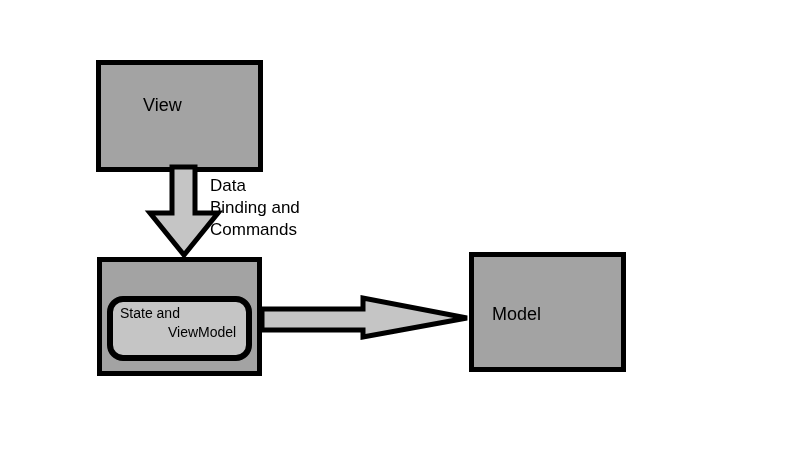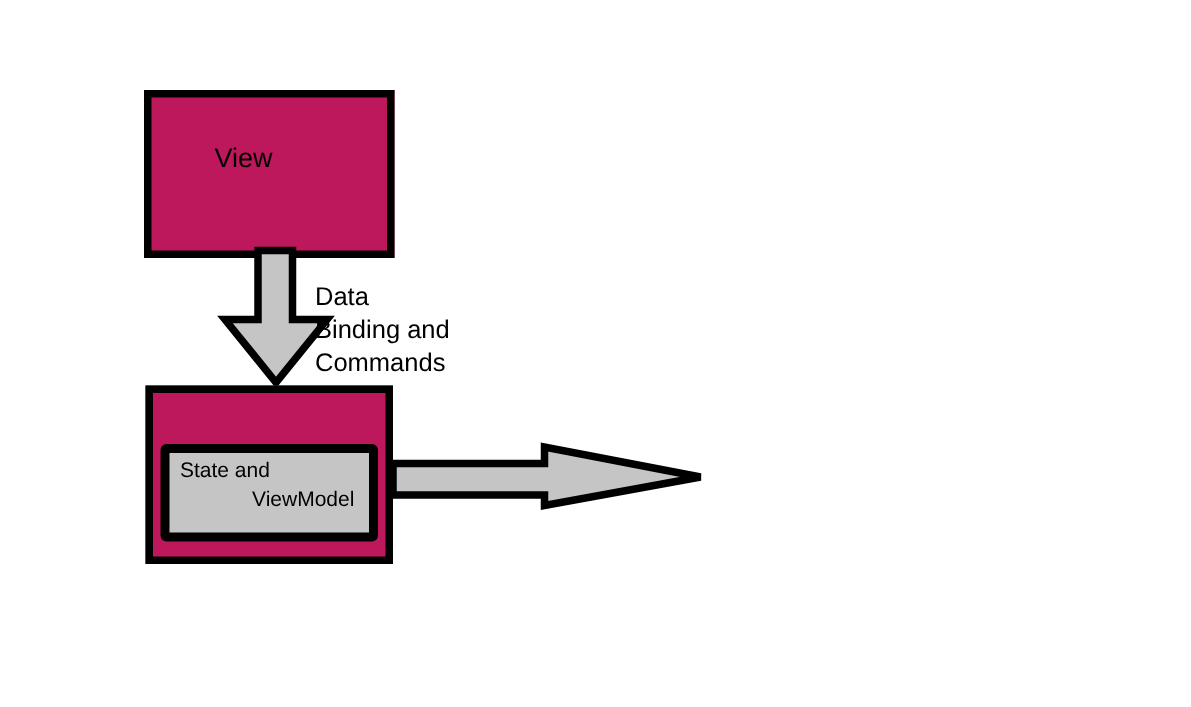--- a/index.html
+++ b/index.html
@@ -11,21 +11,21 @@
     position: relative;
     width: 794px;
     height: 471px;
     background: #ffffff;
     overflow: hidden;
     font-family: "Liberation Sans", sans-serif;
     color: #000000;
   }
   .box {
     position: absolute;
-    background: #be185d;
+    background: #a3a3a3;
     border: 5px solid #000000;
     box-sizing: border-box;
   }
   .view-box      { left: 96px;  top: 60px;  width: 167px; height: 112px; }
   .viewmodel-box { left: 97px;  top: 257px; width: 165px; height: 119px; }
   .model-box     { left: 469px; top: 252px; width: 157px; height: 120px; }
 
   .label {
     position: absolute;
     font-size: 18px;
@@ -38,38 +38,38 @@
 
   .rounded {
     position: absolute;
     left: 5px;
     top: 34px;
     width: 145px;
     height: 65px;
     box-sizing: border-box;
     background: #c5c5c5;
     border: 6px solid #000000;
-    border-radius: 4px;
+    border-radius: 16px;
   }
   .state-line {
     position: absolute;
     font-size: 14px;
     line-height: 18px;
     white-space: nowrap;
   }
   .state-line1 { left: 7px;  top: 2px; }
   .state-line2 { left: 55px; top: 21px; }
 
   .annotation {
     position: absolute;
     font-size: 17px;
     line-height: 22px;
     white-space: pre-line;
   }
-  .databinding-note { left: 210px; top: 175px; margin-top: 12px; }
+  .databinding-note { left: 210px; top: 175px; }
   .updates-note     { left: 263px; top: 256px; }
 
   svg.arrow {
     position: absolute;
     overflow: visible;
   }
   .down-arrow  { left: 145px; top: 167px; }
   .right-arrow { left: 257px; top: 293px; }
   svg.arrow polygon {
     stroke: #000000;
@@ -99,14 +99,17 @@
       <span class="state-line state-line1">State and</span>
       <span class="state-line state-line2">ViewModel</span>
     </div>
   </div>
 
 
   <svg class="arrow right-arrow" width="215" height="50" viewBox="0 0 215 50">
     <polygon points="5,16 106,16 106,5 210,25 106,44 106,37 5,37" fill="#c5c5c5"></polygon>
   </svg>
 
+  <div class="box model-box">
+    <span class="label model-label">Model</span>
+  </div>
 
 </div>
 
 </body></html>

